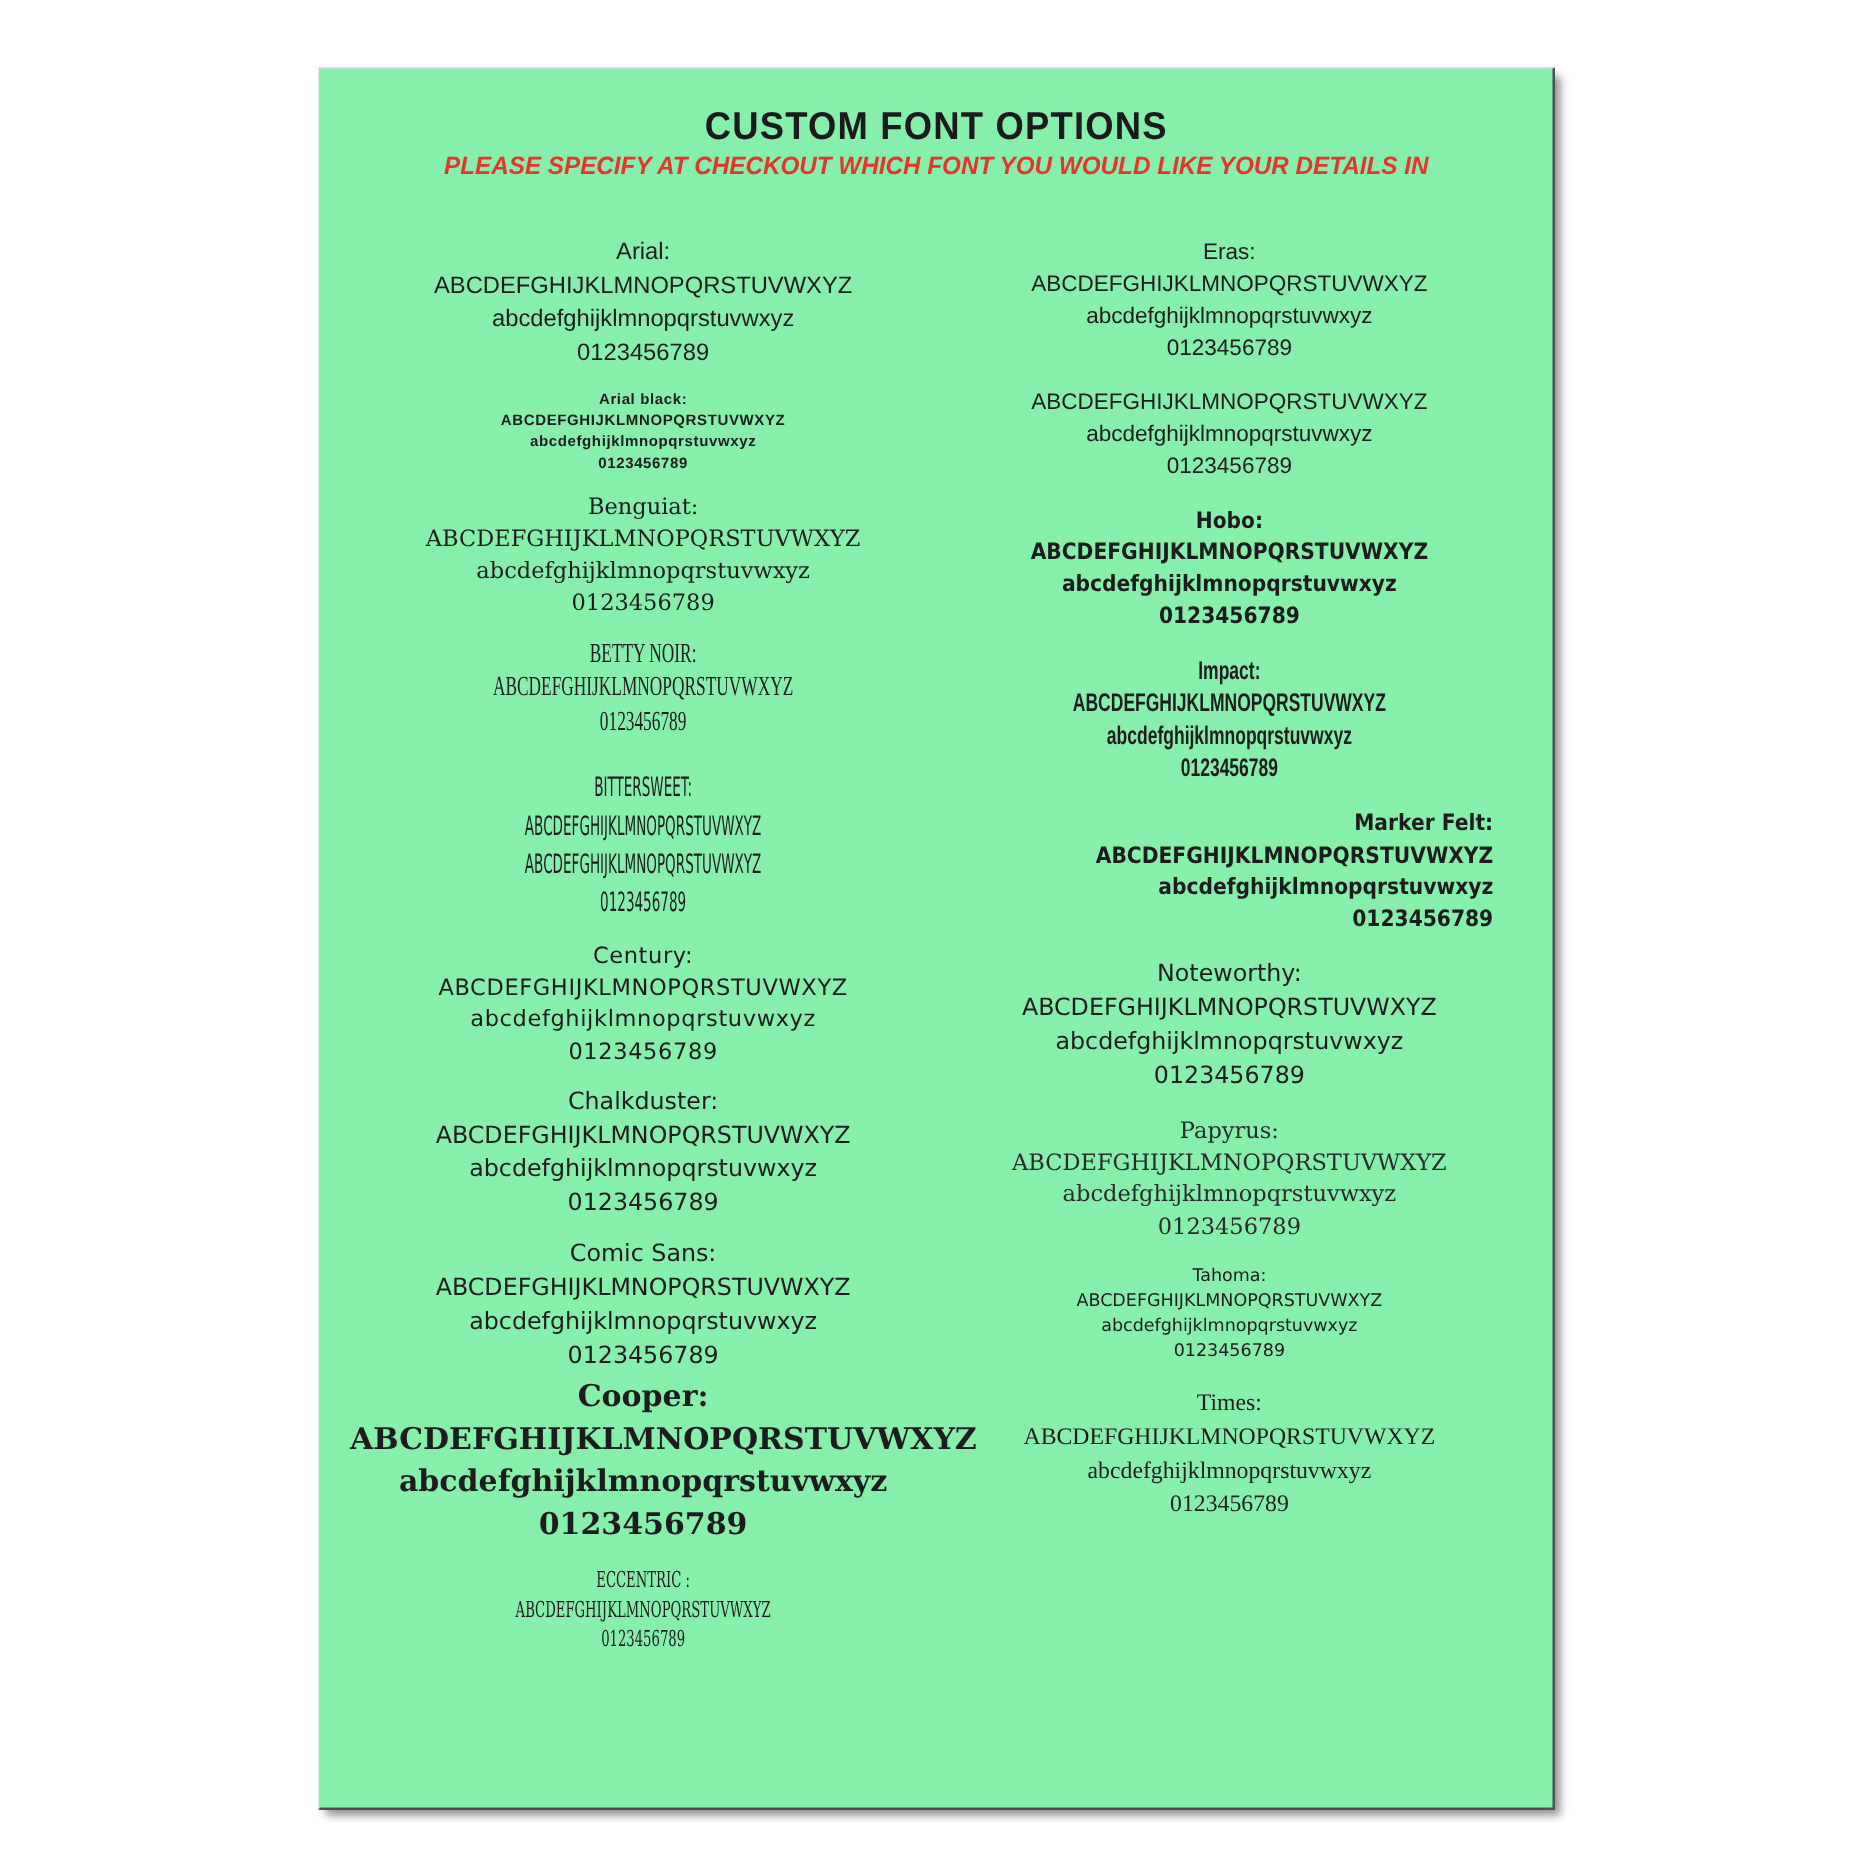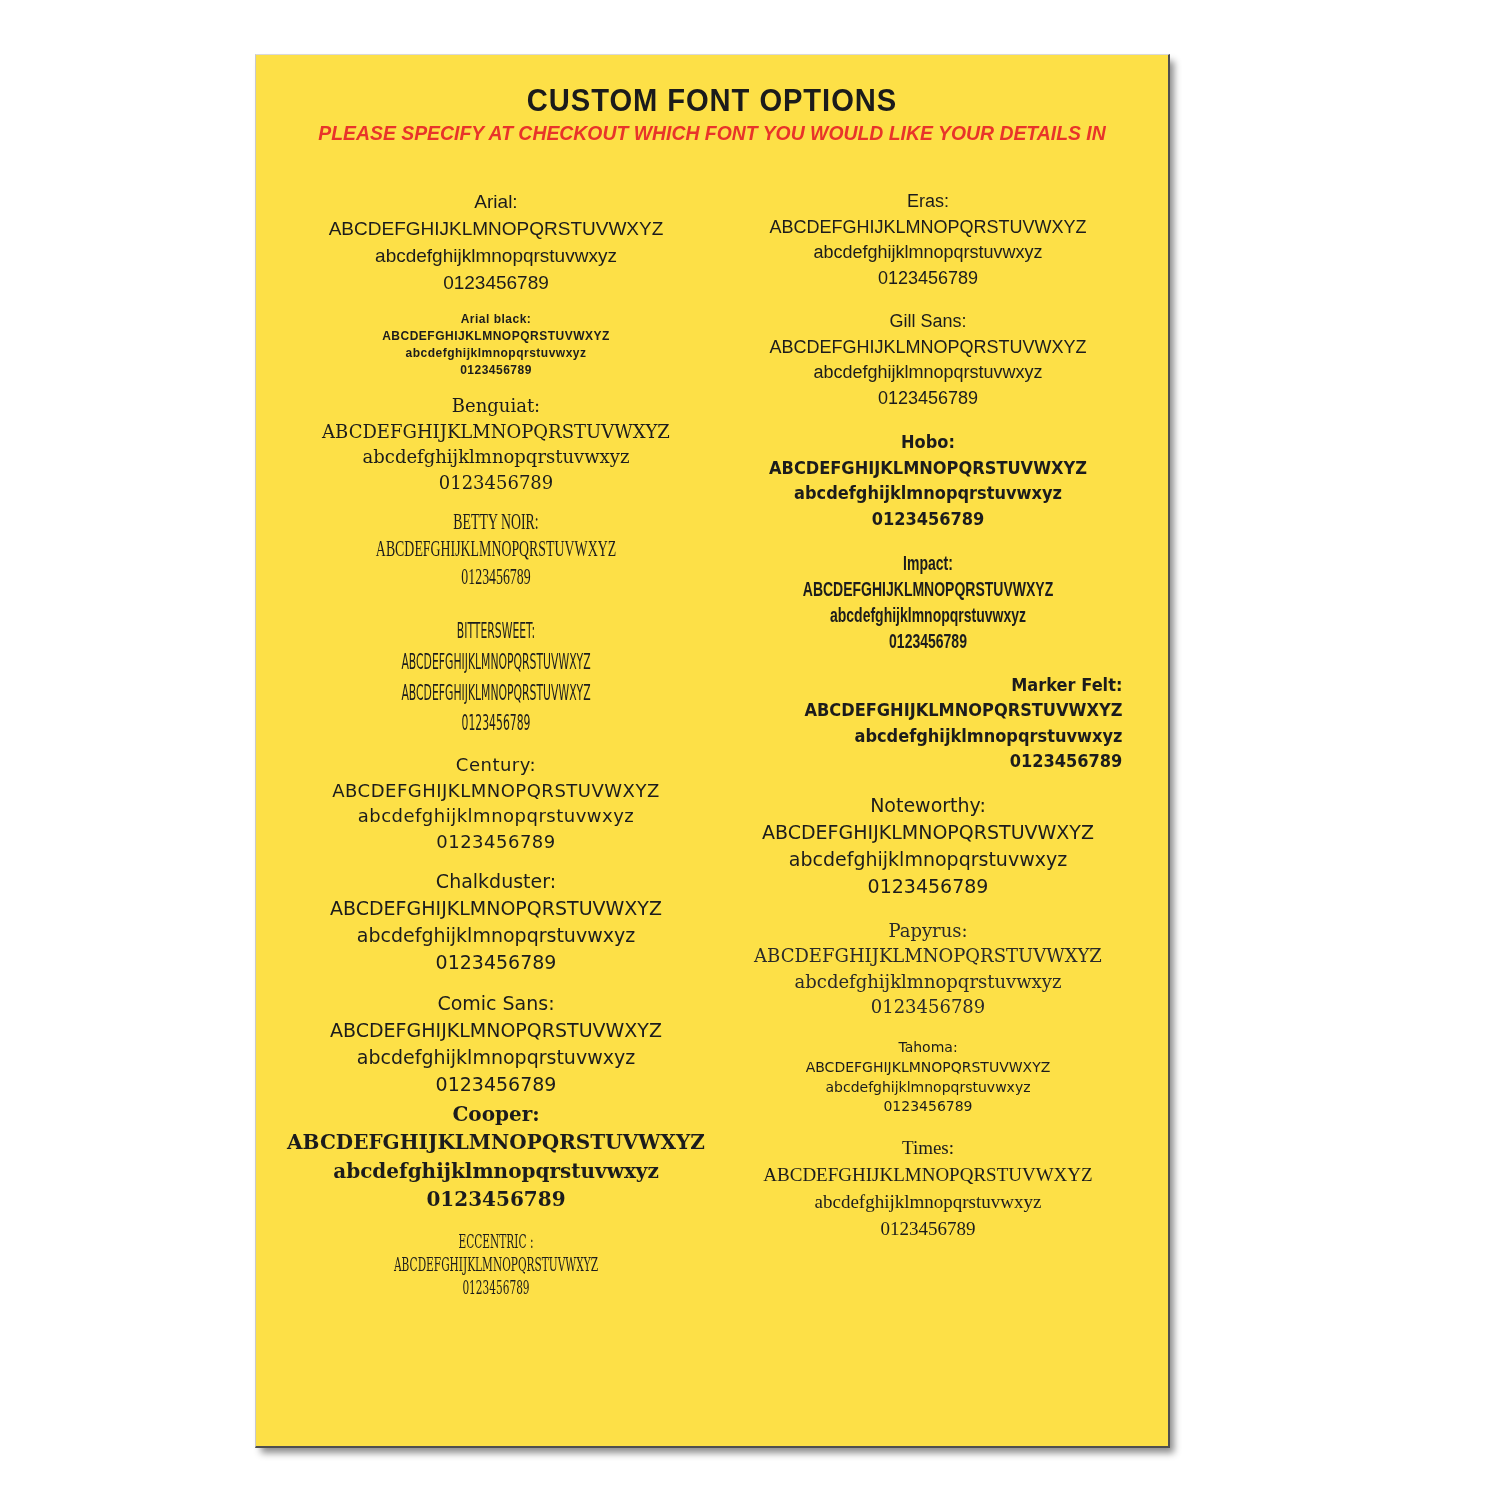--- a/index.html
+++ b/index.html
@@ -6,22 +6,22 @@
   html, body { background: #ffffff; }
   body {
     width: 1500px; height: 1500px;
     position: relative;
     font-family: "Liberation Sans", sans-serif;
     overflow: hidden;
   }
   .page {
     position: absolute;
     left: 255px; top: 54px;
-    width: 915px; height: 1394px;
-    background: #fde047;
+    width: 989px; height: 1394px;
+    background: #86efac;
     border-top: 1px solid #d9d9d9;
     border-left: 1px solid #c9c9c9;
     border-right: 2px solid #4f4f4f;
     border-bottom: 2px solid #4f4f4f;
     box-shadow: 5px 6px 7px -1px rgba(0,0,0,0.45);
   }
   .page-title {
     margin-top: 28px;
     text-align: center;
     font-family: "Liberation Sans", sans-serif;
@@ -57,21 +57,21 @@
   .f-arial       { font-family: "Liberation Sans", sans-serif; font-size: 19px; }
   .f-arial-black { font-family: Liberation Sans, sans-serif; font-size: 12px; font-weight: bold; letter-spacing: 0.5px; }
   .f-benguiat    { font-family: "DejaVu Serif", serif; font-size: 18px; }
   .f-betty-noir  { font-family: "Liberation Serif", serif; font-size: 21px; font-weight: normal; margin-bottom: 24px; }
   .f-betty-noir .line  { transform: scale(0.66, 1.05); line-height: 1.3; }
   .f-bittersweet { font-family: "DejaVu Sans", sans-serif; font-size: 19px; }
   .f-bittersweet .line { transform: scale(0.57, 1.12); line-height: 1.62; }
   .f-century     { font-family: "DejaVu Sans", sans-serif; font-size: 18px; letter-spacing: 0.5px; }
   .f-chalkduster { font-family: "DejaVu Sans", sans-serif; font-size: 19px; }
   .f-comic-sans  { font-family: "DejaVu Sans", sans-serif; font-size: 19px; margin-bottom: 2px; }
-  .f-cooper      { font-family: "DejaVu Serif", serif; font-size: 20px; font-weight: bold; }
+  .f-cooper      { font-family: "DejaVu Serif", serif; font-size: 24px; font-weight: bold; }
   .f-eccentric   { font-family: "DejaVu Serif", serif; font-size: 16px; margin-top: 16px; }
   .f-eccentric .line   { transform: scale(0.66, 1.1); line-height: 1.45; }
 
   
   .f-eras        { font-family: "Liberation Sans", sans-serif; font-size: 18px; }
   .f-gill-sans   { font-family: "Liberation Sans", sans-serif; font-size: 18px; }
   .f-hobo        { font-family: "DejaVu Sans", sans-serif; font-size: 18px; font-weight: bold; }
   .f-hobo .line        { transform: scale(0.9, 1); }
   .f-impact      { font-family: "Liberation Sans", sans-serif; font-size: 20px; font-weight: bold; }
   .f-impact .line      { transform: scale(0.7, 1.02); line-height: 1.3; }
@@ -150,21 +150,20 @@
         </div>
       </div>
     <div class="col col-right" id="col-right">
         <div class="block f-eras">
           <div class="line label">Eras:</div>
           <div class="line">ABCDEFGHIJKLMNOPQRSTUVWXYZ</div>
           <div class="line">abcdefghijklmnopqrstuvwxyz</div>
           <div class="line">0123456789</div>
         </div>
         <div class="block f-gill-sans">
-          <div class="line label">Gill Sans:</div>
           <div class="line">ABCDEFGHIJKLMNOPQRSTUVWXYZ</div>
           <div class="line">abcdefghijklmnopqrstuvwxyz</div>
           <div class="line">0123456789</div>
         </div>
         <div class="block f-hobo">
           <div class="line label">Hobo:</div>
           <div class="line">ABCDEFGHIJKLMNOPQRSTUVWXYZ</div>
           <div class="line">abcdefghijklmnopqrstuvwxyz</div>
           <div class="line">0123456789</div>
         </div>

